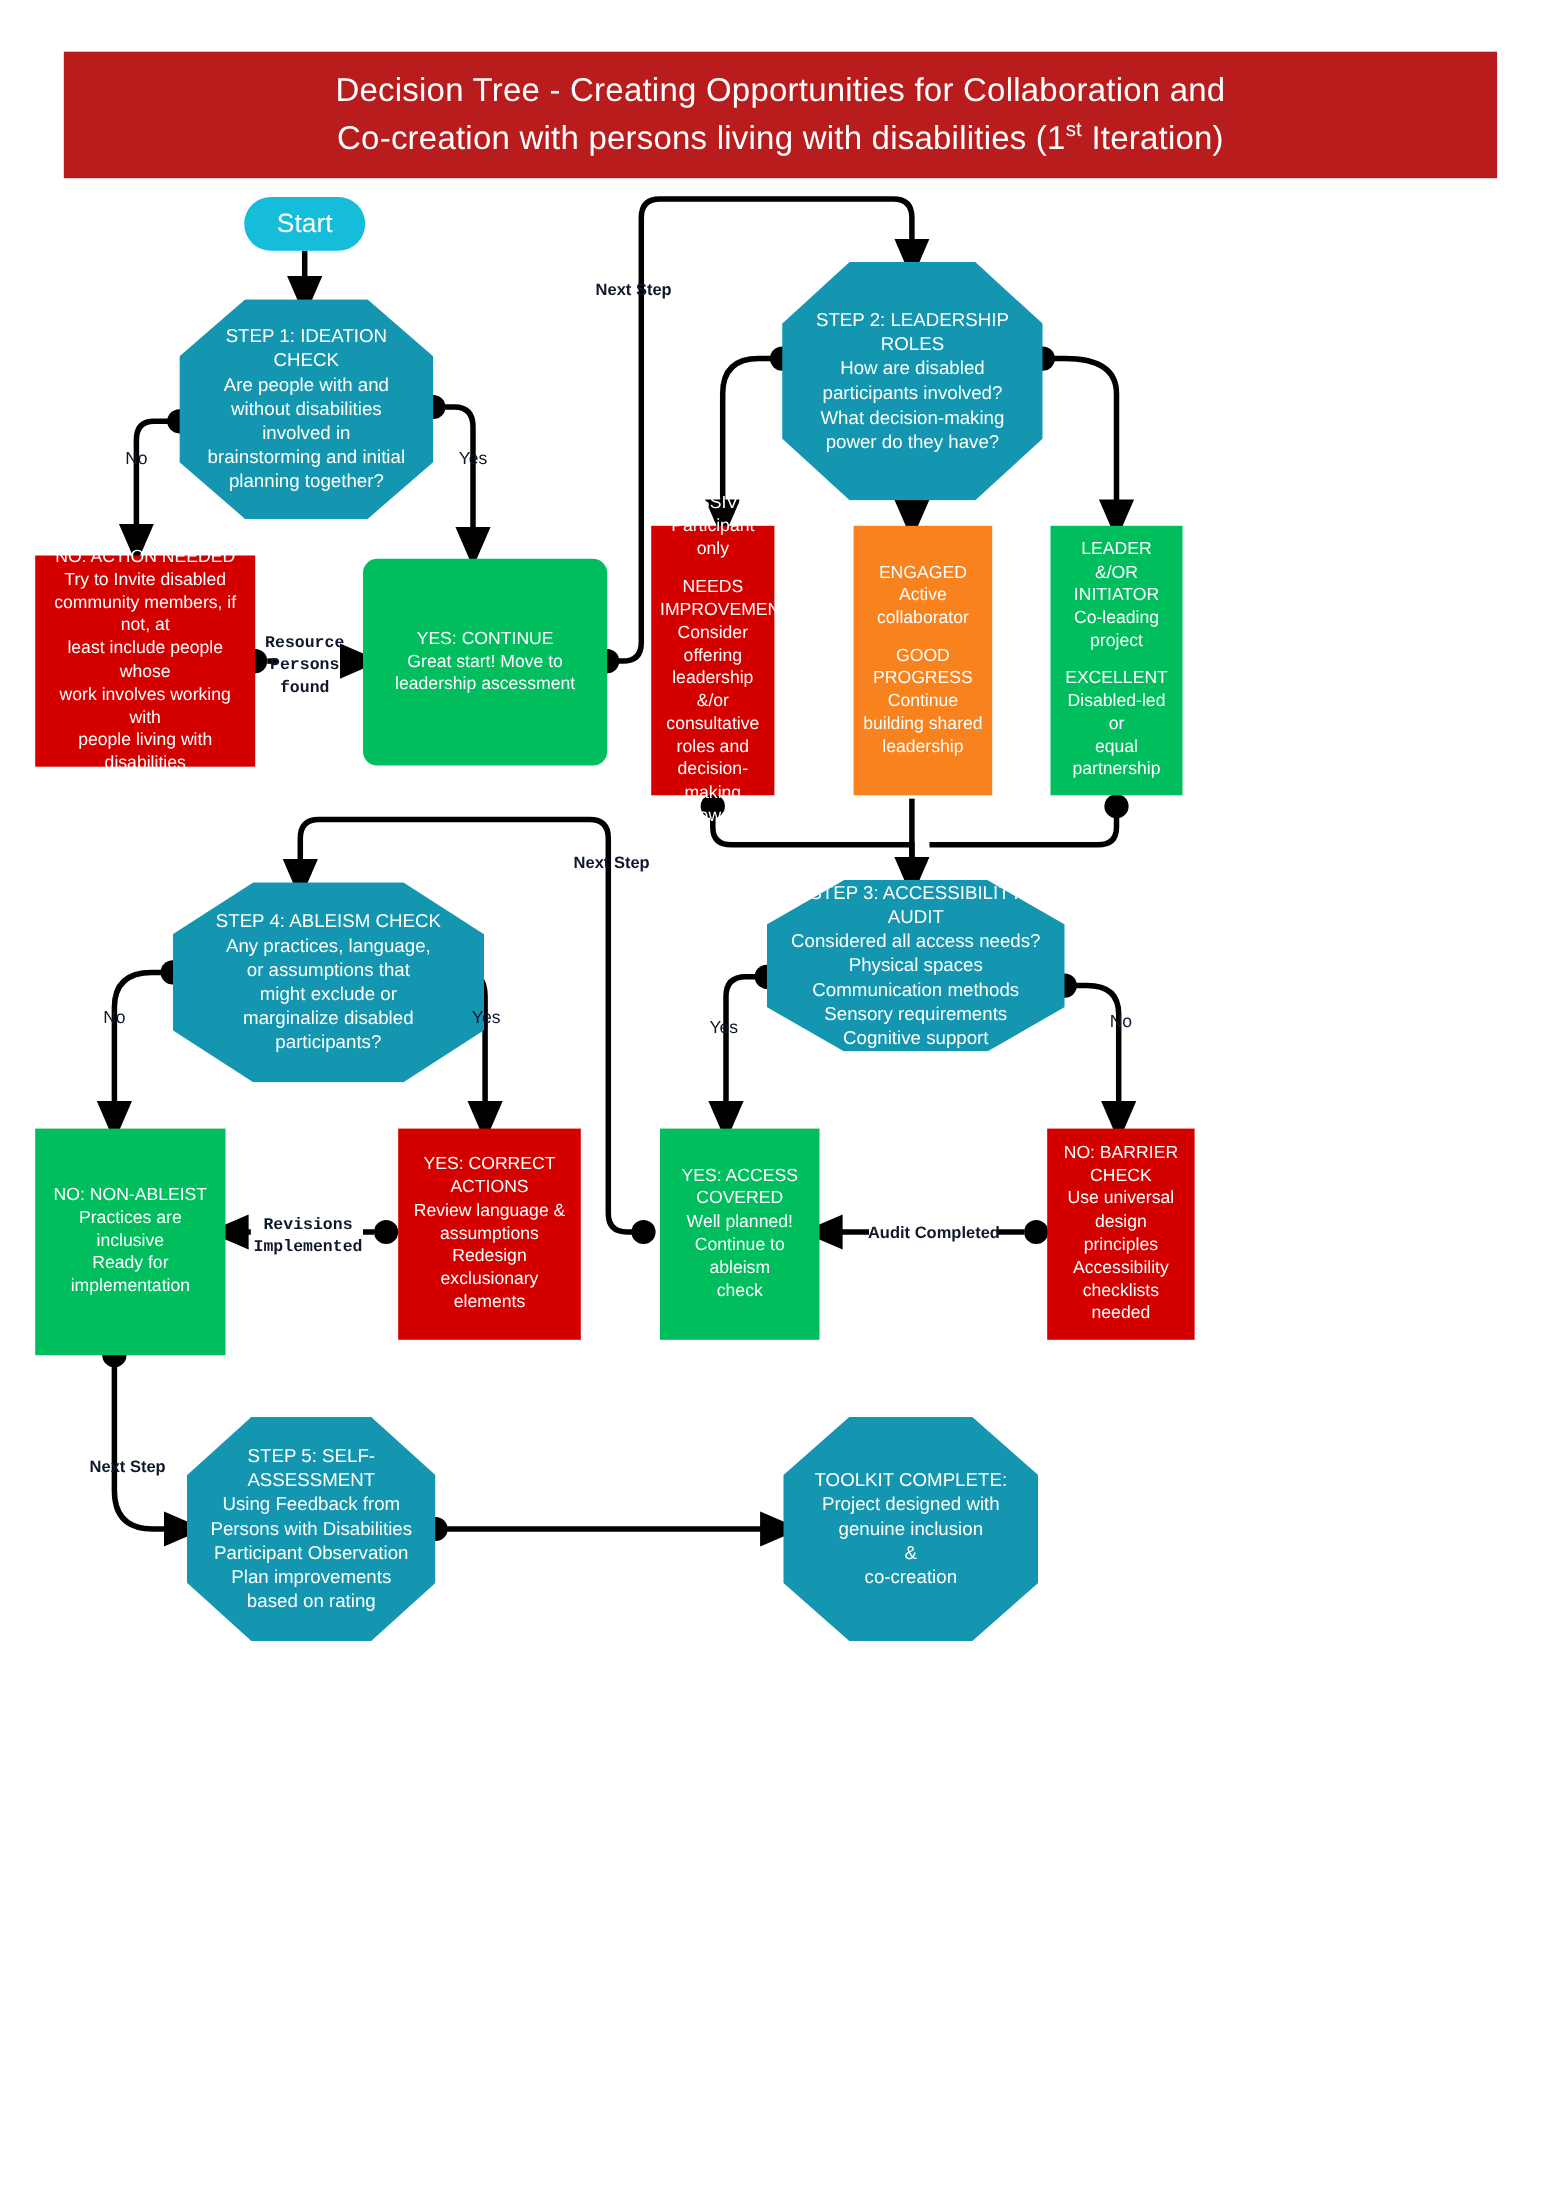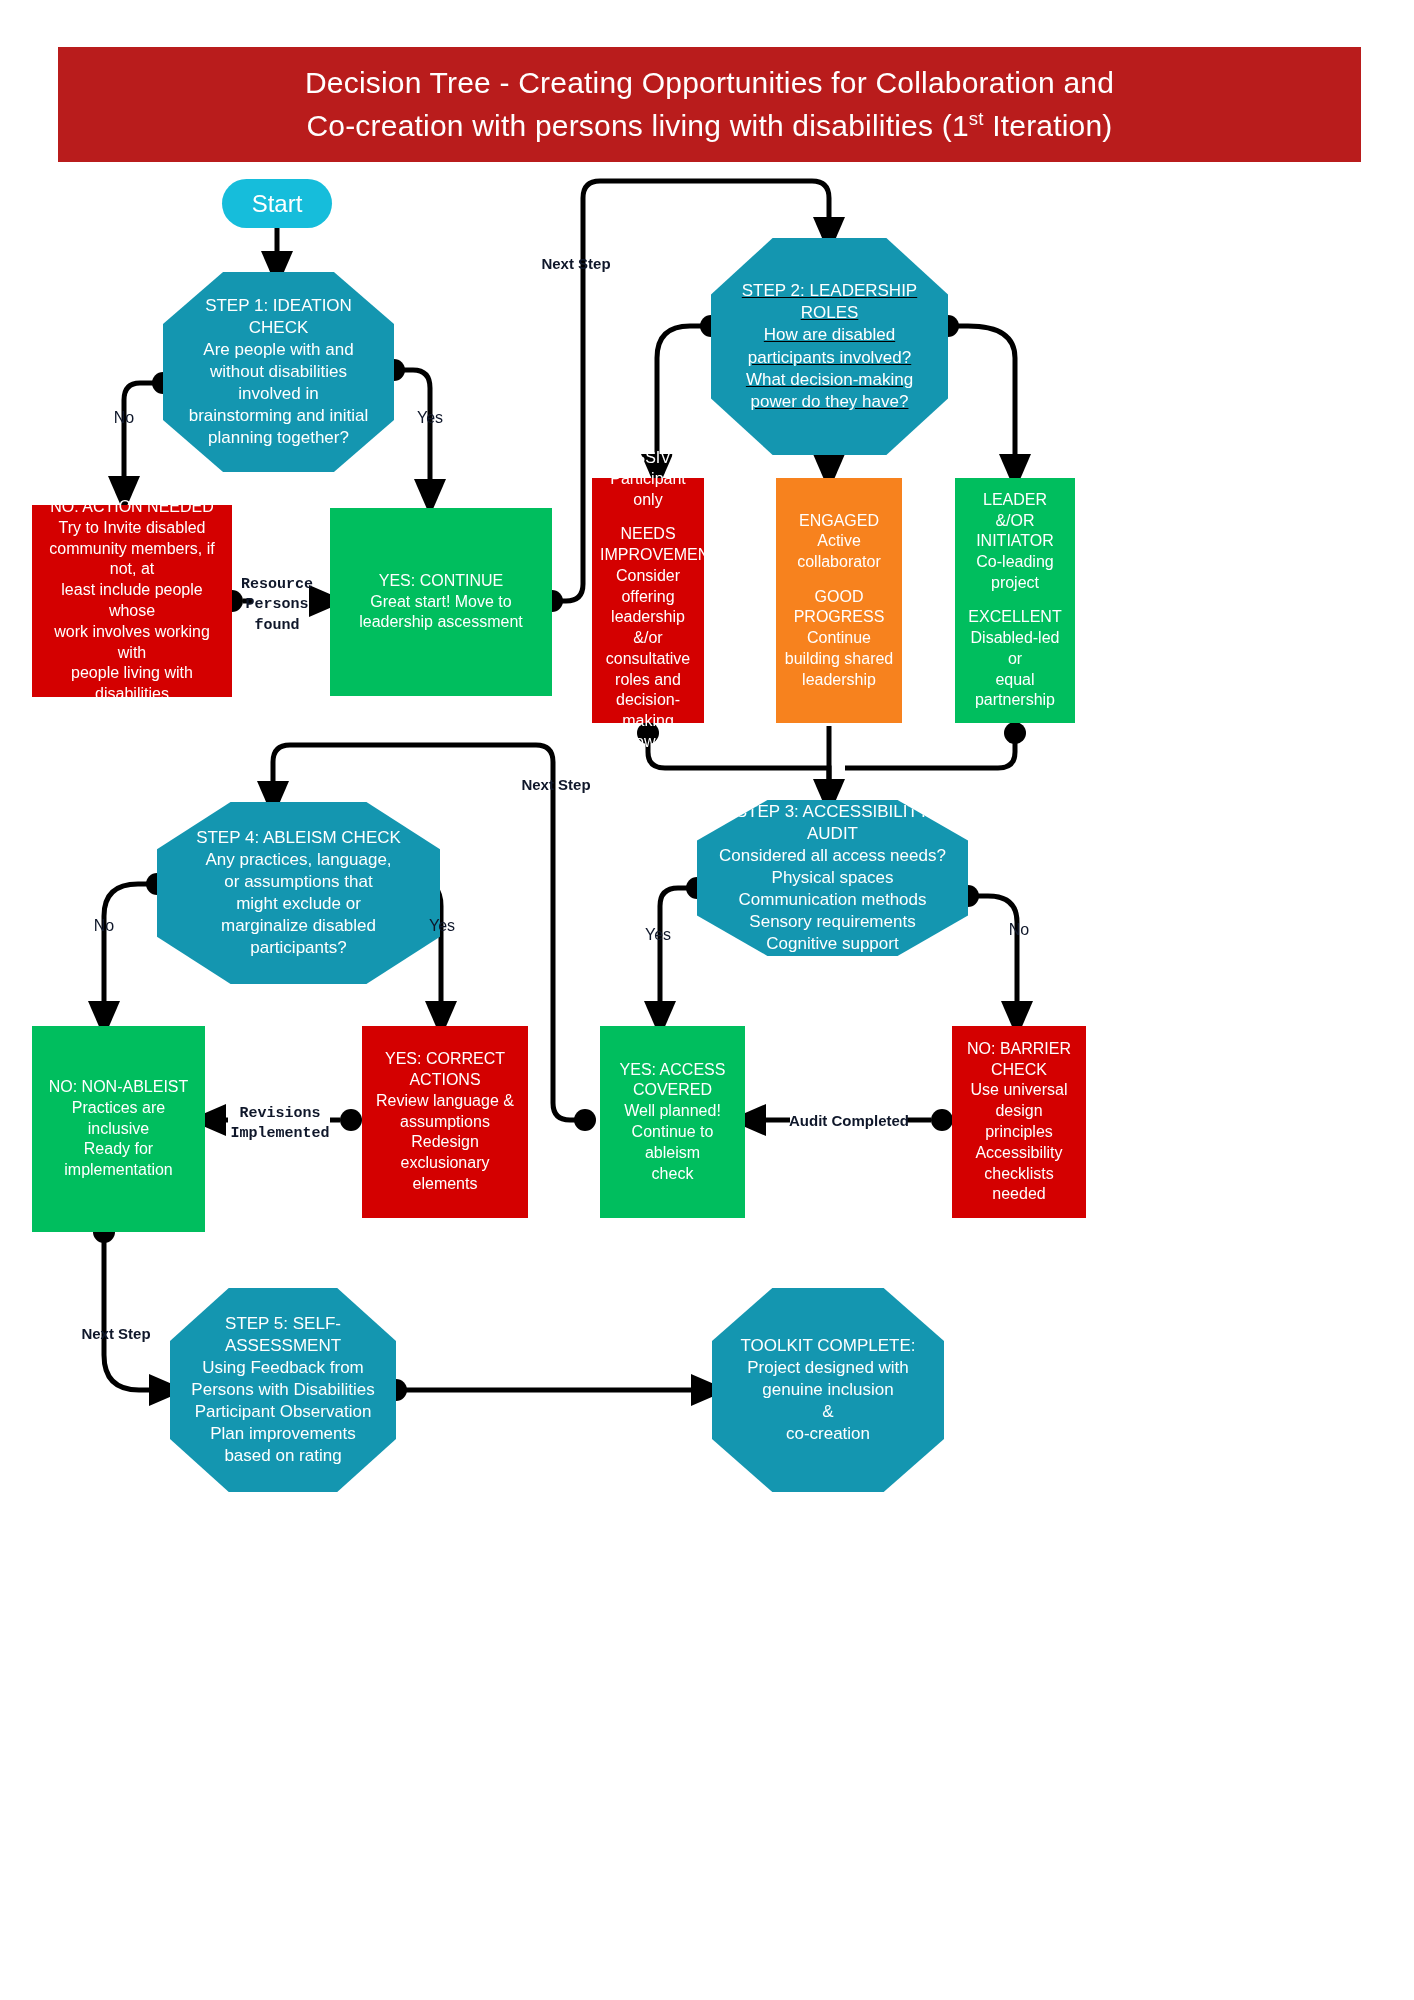--- a/index.html
+++ b/index.html
@@ -161,29 +161,29 @@
     <div class="txt">
       <p>NO: ACTION NEEDED</p>
       <p>Try to Invite disabled</p>
       <p>community members, if not, at</p>
       <p>least include people whose</p>
       <p>work involves working with</p>
       <p>people living with disabilities</p>
     </div>
   </div>
 
-  <div class="node box-green" style="left:330px; top:508px; width:222px; height:188px;">
+  <div class="node box-green" style="left:330px; top:508px; width:222px; height:188px;border-radius:13px;">
     <div class="txt">
       <p>YES: CONTINUE</p>
       <p>Great start! Move to</p>
       <p>leadership ascessment</p>
     </div>
   </div>
 
-  <div class="node oct" style="left:711px; top:238px; width:237px; height:217px;text-decoration:underline;">
+  <div class="node oct" style="left:711px; top:238px; width:237px; height:217px;">
     <div class="txt">
       <p>STEP 2: LEADERSHIP</p>
       <p>ROLES</p>
       <p>How are disabled</p>
       <p>participants involved?</p>
       <p>What decision-making</p>
       <p>power do they have?</p>
     </div>
   </div>
 

